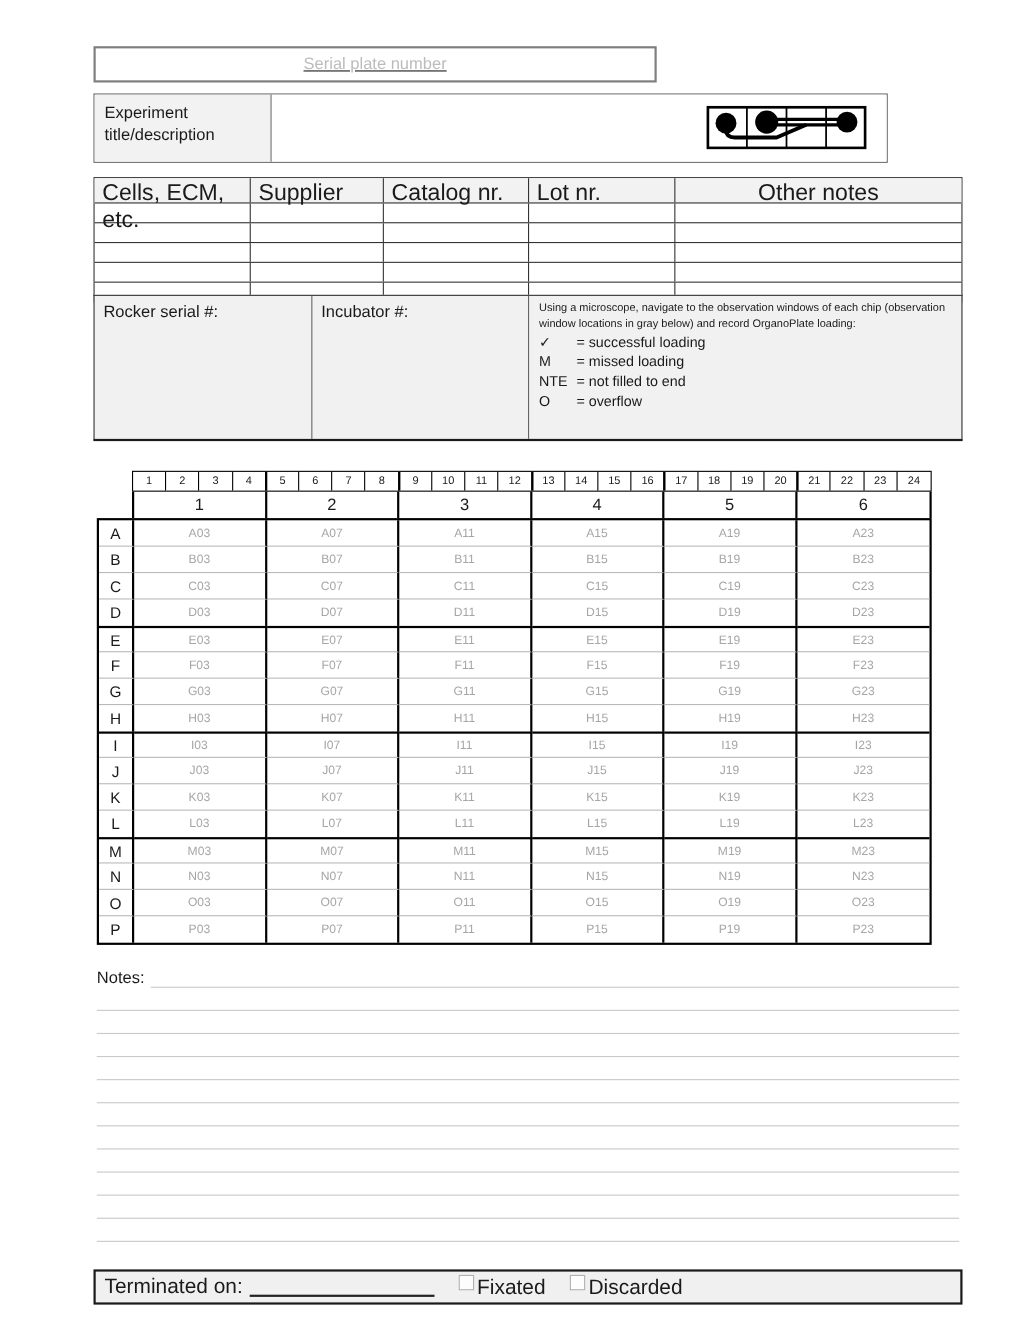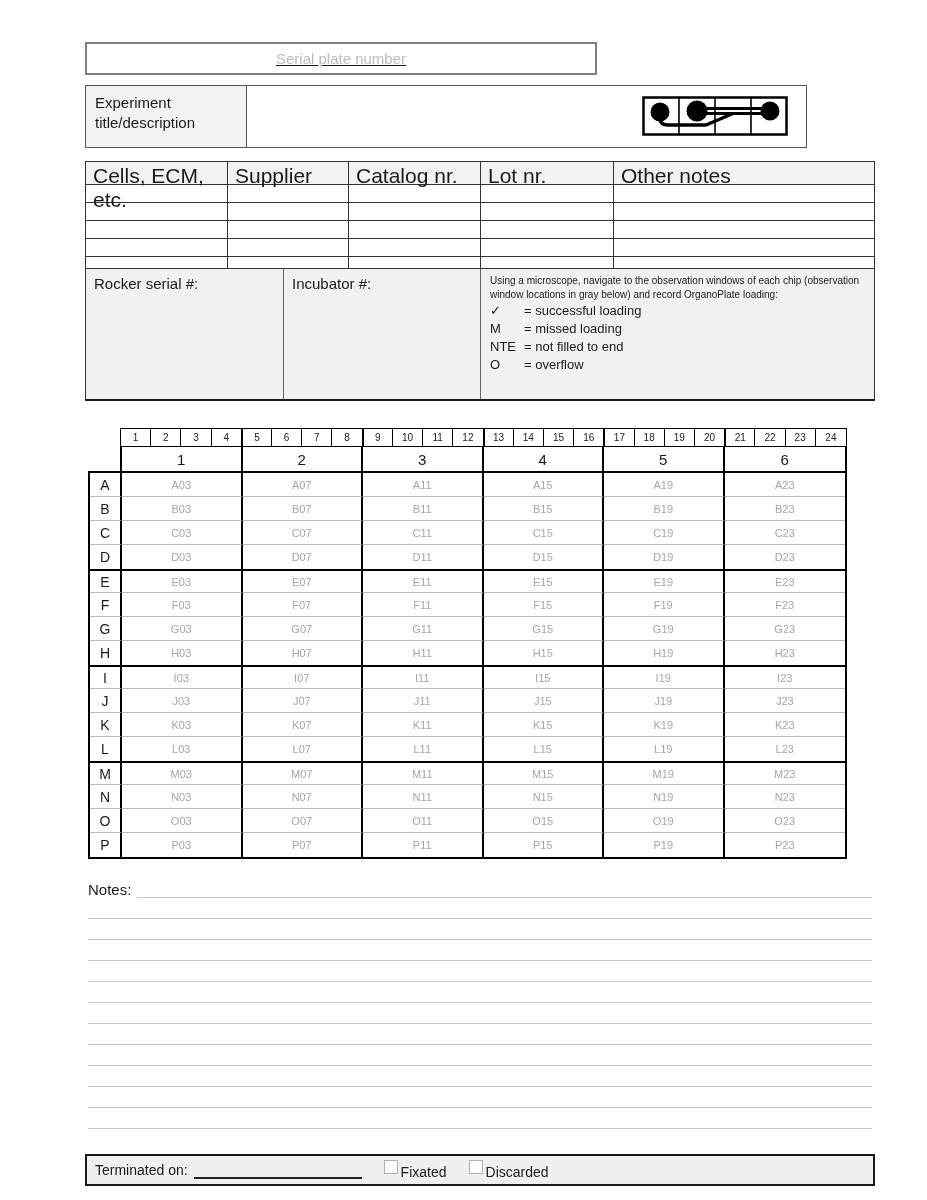--- a/index.html
+++ b/index.html
@@ -16,21 +16,21 @@
   .exp-row{left:85px;top:85px;width:722px;height:63px;border:1px solid #555;display:flex;}
   .exp-label{width:142px;background:#f2f2f2;border-right:1px solid #555;
              padding:7px 9px;font-size:15px;line-height:1.35;}
   .exp-value{flex:1;position:relative;background:#fff;}
   .chip-icon{position:absolute;right:18px;top:10px;}
 
   
   .materials{left:85px;top:161px;width:790px;border:1px solid #333;background:#fff;}
   .mat-row{display:grid;grid-template-columns:142px 121px 132px 133px 1fr;}
   .mat-row > div{border-right:1px solid #333;box-sizing:border-box;}
-  .mat-row > div:last-child{border-right:none;}
+  .mat-row > div:last-child{border-right:none;text-align:center;}
   .mat-head{background:#f2f2f2;border-bottom:1px solid #333;}
   .mat-head > div{font-size:21px;padding:2px 7px;height:22px;box-sizing:border-box;}
   .mat-empty{border-bottom:1px solid #333;height:17px;}
   .mat-empty:last-child{border-bottom:none;}
 
   
   .rocker-row{left:85px;top:268px;width:790px;height:133px;border:1px solid #333;
               border-bottom:2px solid #1a1a1a;display:grid;grid-template-columns:198px 197px 1fr;
               background:#f1f1f1;}
   .rocker-row > div{border-right:1px solid #666;box-sizing:border-box;}
@@ -66,21 +66,21 @@
 
   
   .notes{left:88px;top:880px;width:784px;}
   .notes-first{display:flex;align-items:flex-end;height:18px;}
   .notes-label{font-size:15px;margin-right:6px;}
   .notes-line-inline{flex:1;border-bottom:1px solid #c9c9c9;height:14px;}
   .note-line{height:20px;border-bottom:1px solid #c9c9c9;}
 
   
   .footer{left:85px;top:1154px;width:790px;height:32px;background:#f0f0f0;
-          border:2px solid #1a1a1a;display:flex;align-items:center;padding:0 8px;font-size:14px;}
+          border:2px solid #1a1a1a;display:flex;align-items:center;padding:0 8px;font-size:19px;}
   .term-blank{display:inline-block;width:168px;border-bottom:2px solid #222;height:15px;
               margin-left:6px;margin-right:22px;}
   .chk{display:inline-block;width:12px;height:12px;border:1px solid #b0b0b0;background:#fdfdfd;
        margin-right:3px;vertical-align:3px;}
   .chk-item{margin-right:22px;}
 </style>
 </head>
 <body>
 
 <div class="abs serial-box">

